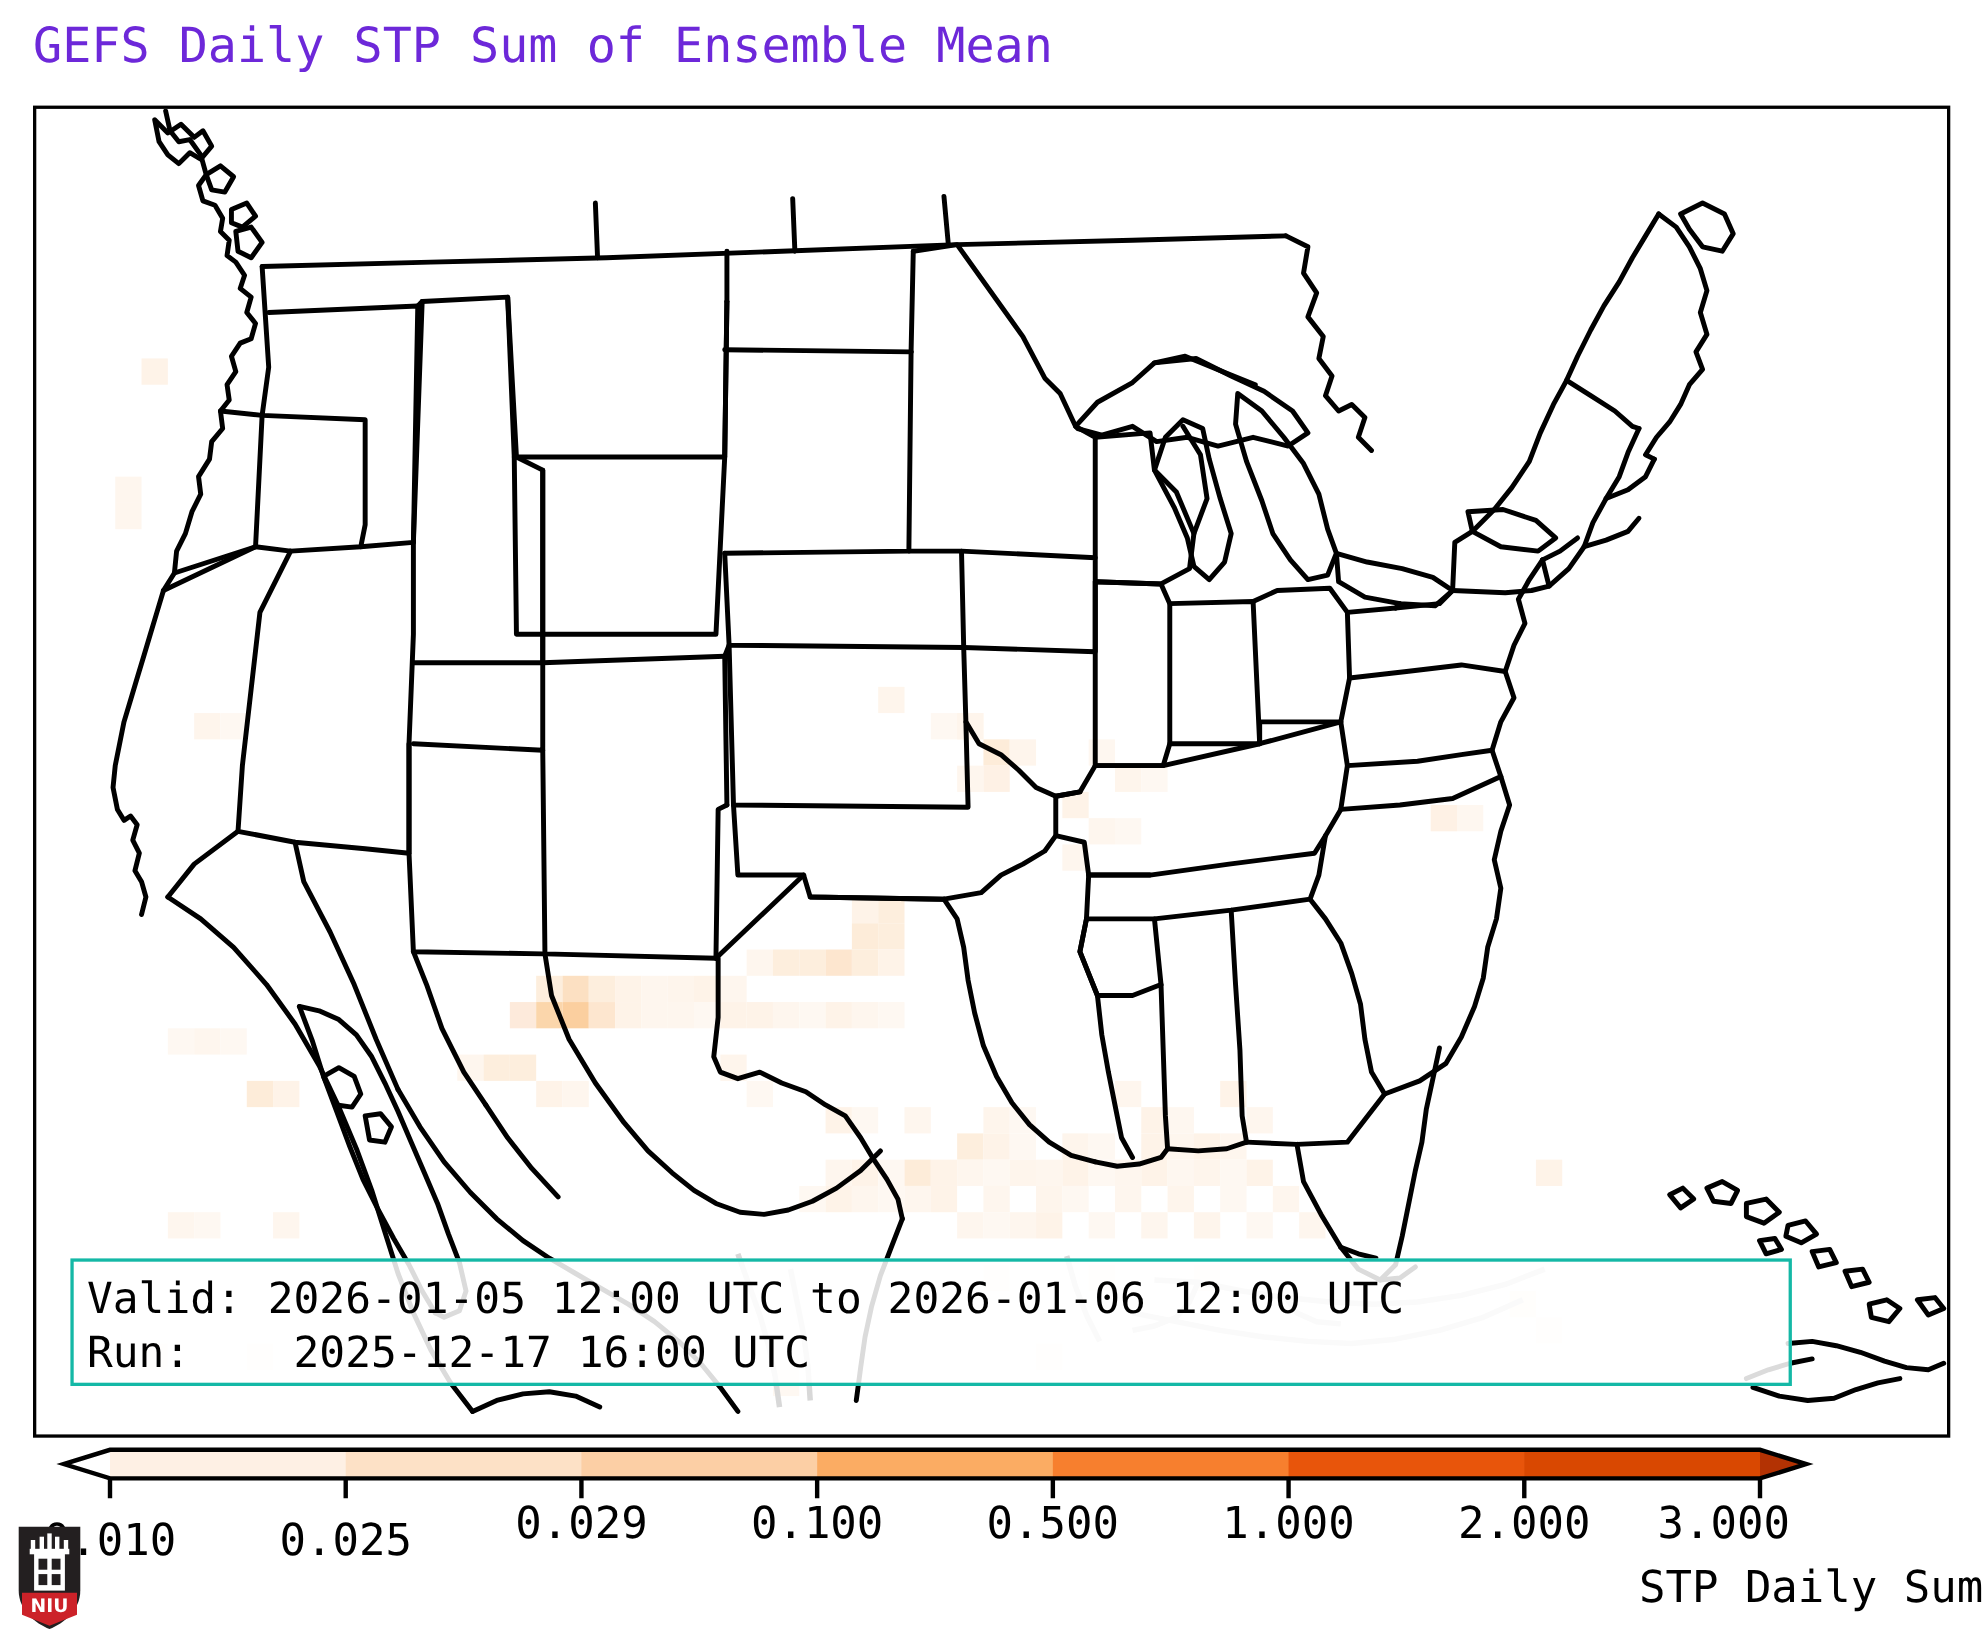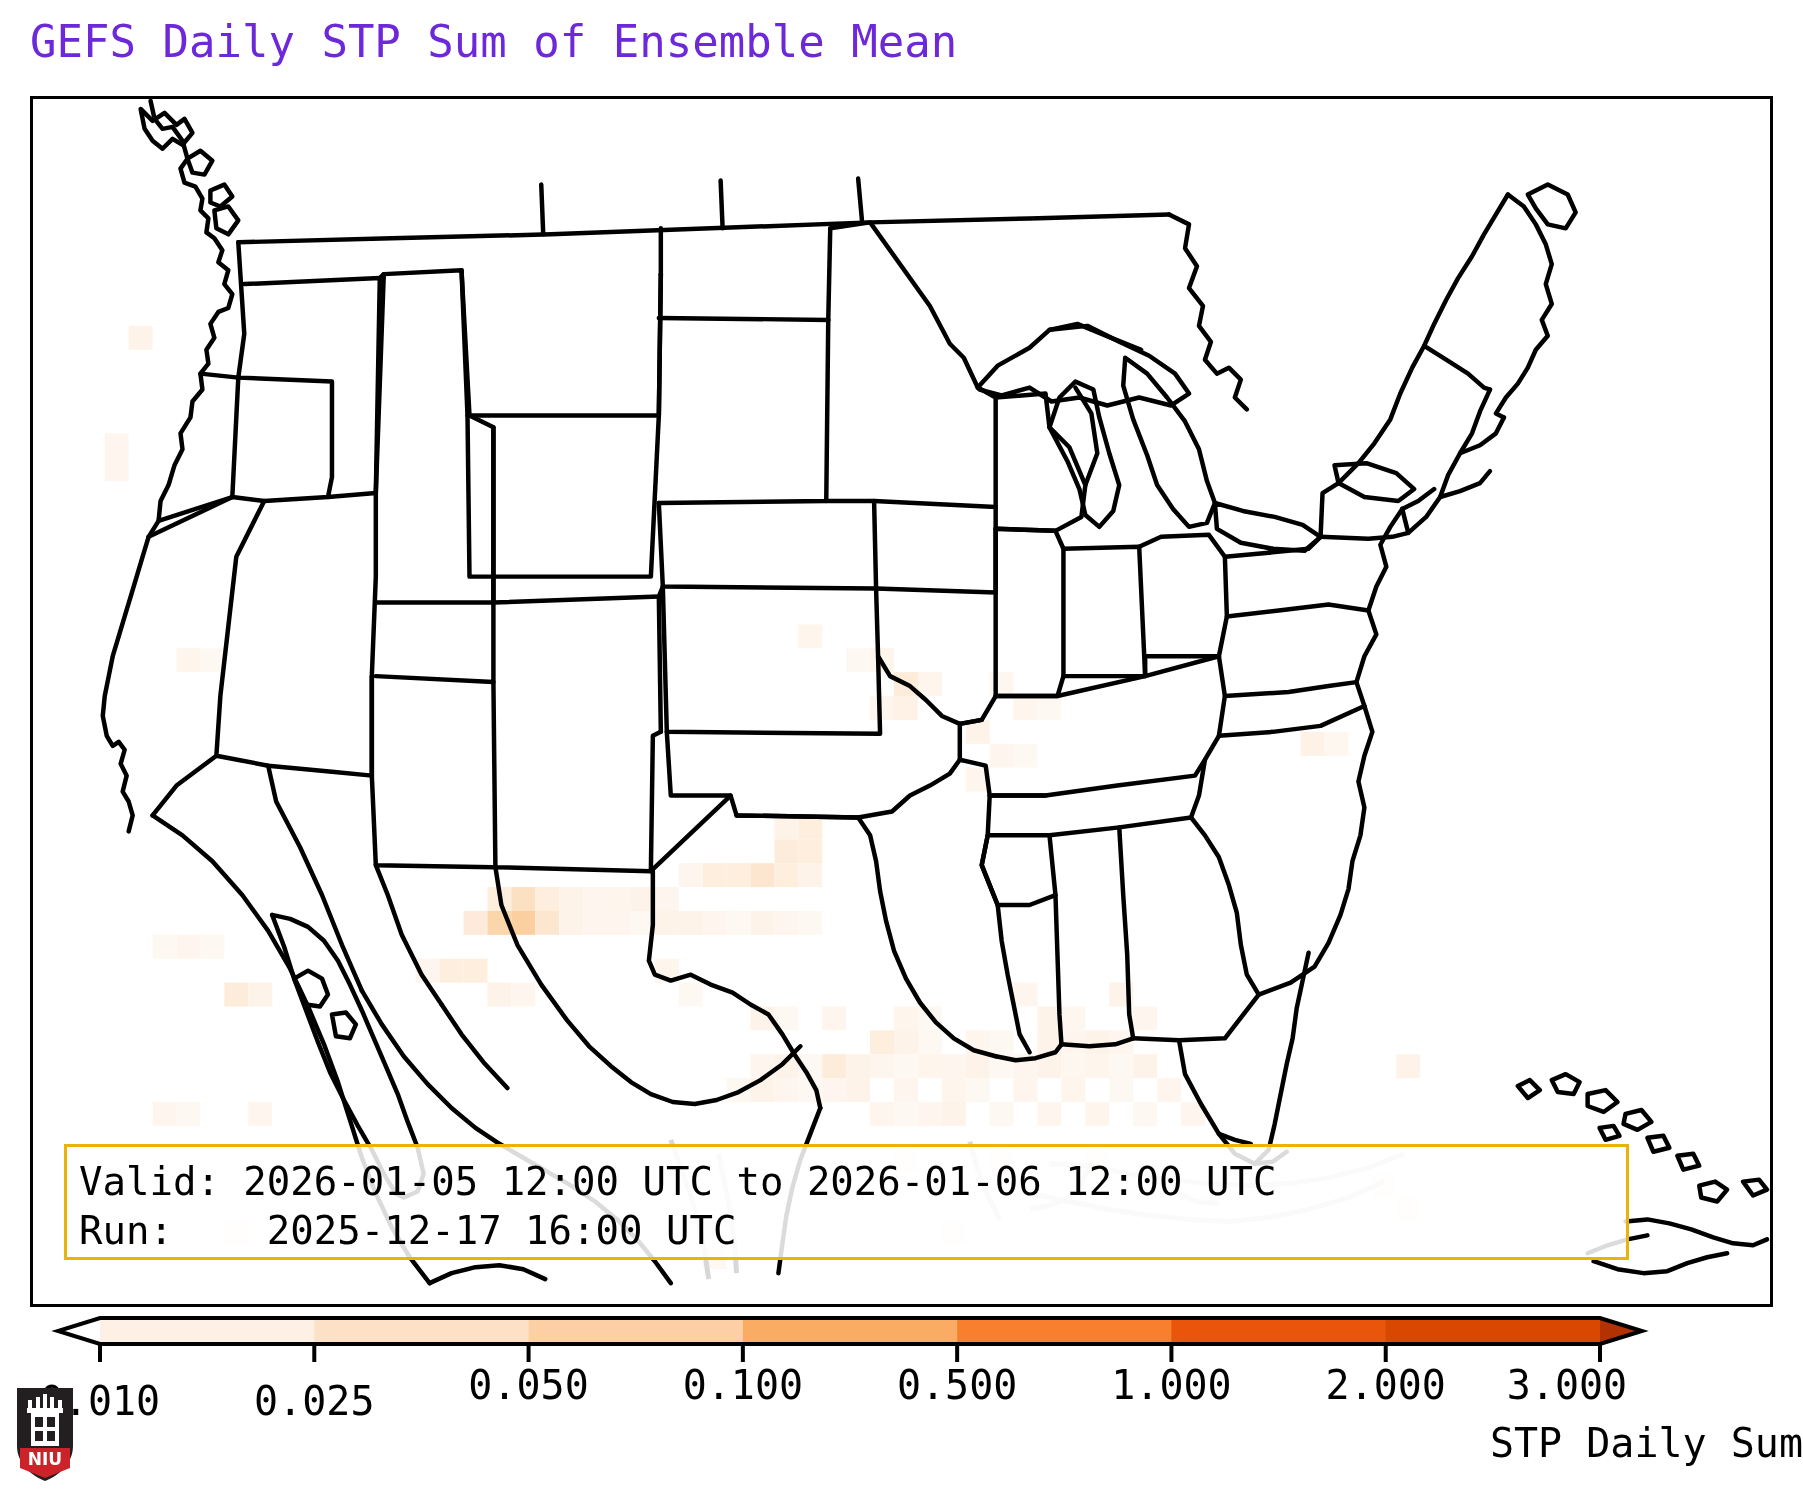--- a/index.html
+++ b/index.html
@@ -47,21 +47,21 @@
     display: block;
   }
 
   
   #info-box {
     position: absolute;
     left: 64px;
     top: 1144px;
     width: 1565px;
     height: 116px;
-    border: 3px solid #eab308;
+    border: 3px solid #14b8a6;
     background: rgba(255,255,255,0.86);
     box-sizing: border-box;
     padding: 10px 0 0 12px;
   }
   .info-line {
     font-family: "DejaVu Sans Mono", "Liberation Mono", monospace;
     font-size: 39px;
     line-height: 49px;
     color: #000000;
     white-space: pre;
@@ -508,21 +508,21 @@
         <line x1="957.1428571428571" y1="34" x2="957.1428571428571" y2="52" stroke="#000000" stroke-width="4"></line>
         <line x1="1171.4285714285713" y1="34" x2="1171.4285714285713" y2="52" stroke="#000000" stroke-width="4"></line>
         <line x1="1385.7142857142858" y1="34" x2="1385.7142857142858" y2="52" stroke="#000000" stroke-width="4"></line>
         <line x1="1600" y1="34" x2="1600" y2="52" stroke="#000000" stroke-width="4"></line>
       </g>
   </svg>
 </div>
 <div id="cb-labels">
     <div class="cb-ticklabel" style="left: 100px; margin-top: 16px;">0.010</div>
     <div class="cb-ticklabel" style="left: 314.286px; margin-top: 16px;">0.025</div>
-    <div class="cb-ticklabel" style="left: 528.571px;">0.050</div>
+    <div class="cb-ticklabel" style="left: 528.571px;">0.029</div>
     <div class="cb-ticklabel" style="left: 742.857px; text-align: right;">0.100</div>
     <div class="cb-ticklabel" style="left: 957.143px;">0.500</div>
     <div class="cb-ticklabel" style="left: 1171.43px;">1.000</div>
     <div class="cb-ticklabel" style="left: 1385.71px;">2.000</div>
     <div class="cb-ticklabel" style="left: 1567px;">3.000</div>
   </div>
 
 <div id="cb-axis-label">STP Daily Sum</div>
 
 <svg id="niu-logo" viewBox="0 0 62 100">

